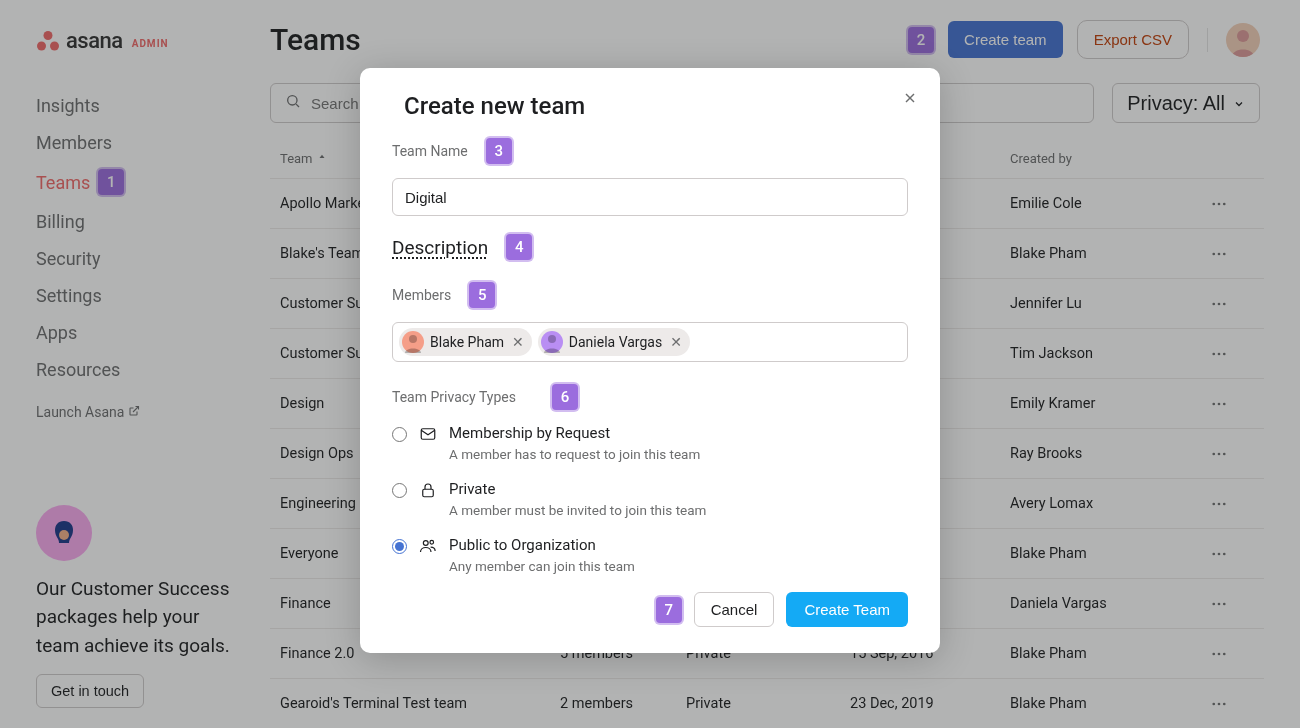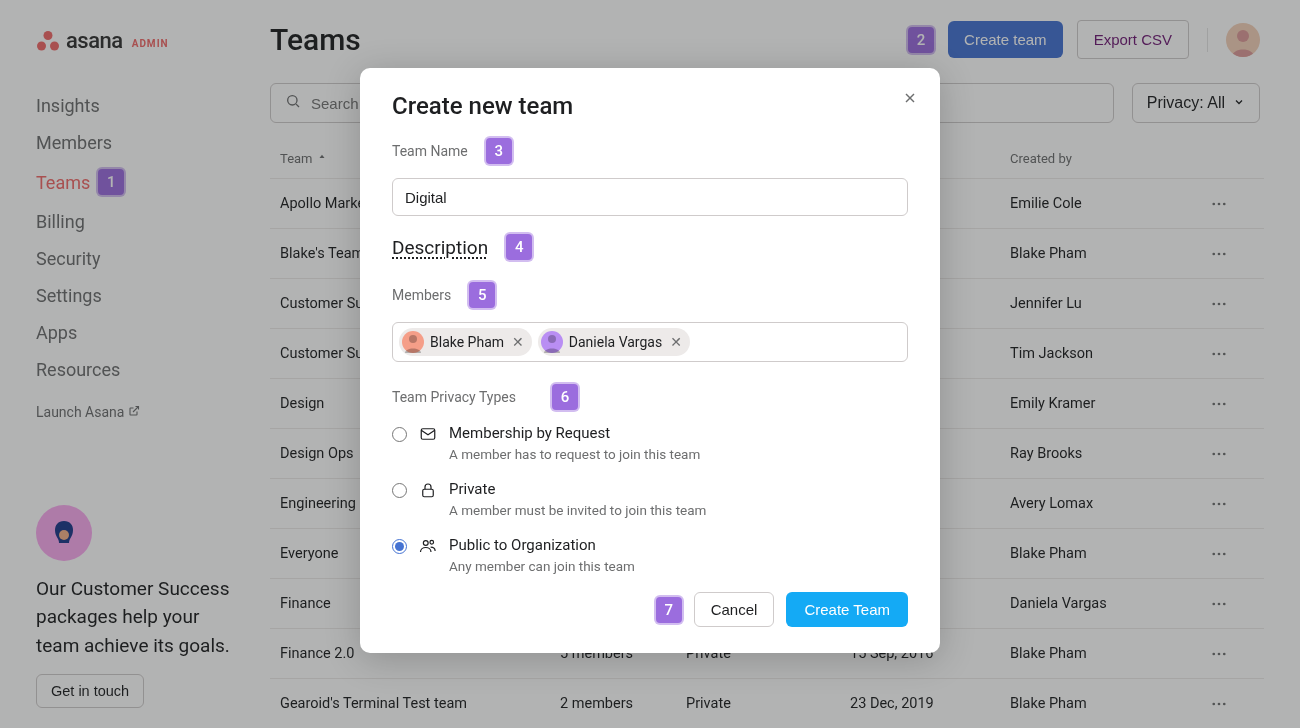--- a/index.html
+++ b/index.html
@@ -25,40 +25,40 @@
     .help-card { margin-top: auto; }
     .help-avatar { width: 56px; height: 56px; border-radius: 50%; background: #f9aaef; display:flex; align-items:center; justify-content:center; margin-bottom: 14px;}
     .help-text { font-size: 19px; color: #1e1f21; line-height: 1.5; margin-bottom: 14px;}
     .help-btn { border: 1px solid #cfcbcb; background:#fff; border-radius: 6px; padding: 8px 14px; font-size: 14.5px; cursor:pointer; color:#1e1f21;}
     
     .main { flex: 1; padding: 20px 36px 0 0; display:flex; flex-direction:column; }
     .header-row { display: flex; align-items: center; margin-bottom: 24px; padding-right: 4px;}
     .page-title { font-size: 30px; font-weight: 500; color:#1e1f21;}
     .header-right { margin-left: auto; display:flex; align-items:center; gap:14px; }
     .btn-primary { background:#4573d2; color:#fff; border:none; border-radius:6px; padding:10px 16px; font-size:15px; cursor:pointer; }
-    .btn-secondary { background:#fff; color:#701a75; border:1px solid #cfcbcb; border-radius:4px; padding:10px 16px; font-size:15px; cursor:pointer;}
+    .btn-secondary { background:#fff; color:#c2410c; border:1px solid #cfcbcb; border-radius:10px; padding:10px 16px; font-size:15px; cursor:pointer;}
     .head-divider { width:1px; height:24px; background:#e4e4e4; margin: 0 4px;}
     .avatar { width:34px; height:34px; border-radius:50%; background: #f3d0b9; display:flex; align-items:center; justify-content:center; overflow:hidden;}
     .toolbar-row { display:flex; align-items:center; gap: 18px; margin-bottom: 20px; padding-right:4px;}
     .search-wrap { flex:1; border:1px solid #cfcbcb; border-radius:6px; height: 40px; display:flex; align-items:center; padding: 0 14px; gap: 10px; color:#6d6e6f;}
     .search-input { border:none; outline:none; font-size:15px; flex:1; background:transparent; color:#1e1f21;}
-    .privacy-btn { border:1px solid #cfcbcb; background:#fff; border-radius:6px; height:40px; padding:0 14px; font-size:16px; cursor:pointer; display:flex; align-items:center; gap:8px; color:#1e1f21;}
+    .privacy-btn { border:1px solid #cfcbcb; background:#fff; border-radius:6px; height:40px; padding:0 14px; font-size:20px; cursor:pointer; display:flex; align-items:center; gap:8px; color:#1e1f21;}
     
     .table { width:100%; }
     .thead, .trow { display:grid; grid-template-columns: 280px 126px 164px 160px 180px 56px; align-items:center; }
     .thead { font-size:13px; color:#6d6e6f; padding: 8px 0 12px 10px; border-bottom:1px solid #edeae9;}
     .thead .th { display:flex; align-items:center; gap:4px;}
     .trow { font-size:14.5px; color:#1e1f21; height: 50px; border-bottom:1px solid #edeae9; padding-left:10px;}
     .trow .actions { display:flex; justify-content:flex-end; padding-right:18px; color:#6d6e6f; cursor:pointer;}
     
     .anno { display:inline-flex; align-items:center; justify-content:center; width:26px; height:26px; background:#9b6dde; color:#fff; font-size:15px; font-weight:500; border-radius:4px; margin-left:8px; box-shadow: 0 0 0 2px rgba(155,109,222,0.45); }
     
     .overlay { position:absolute; inset:0; background: rgba(30,31,33,0.34); display:flex; align-items:flex-start; justify-content:center; }
     .modal { background:#fff; border-radius:10px; width: 580px; margin-top: 68px; padding: 24px 32px 26px 32px; box-shadow: 0 6px 36px rgba(0,0,0,0.2); position:relative; }
-    .modal-title { font-size: 24px; font-weight: 500; color:#1e1f21; margin-bottom: 18px;}
+    .modal-title { font-size: 24px; font-weight: 500; color:#1e1f21; margin-bottom: 18px; margin-left: 12px;}
     .modal-close { position:absolute; top: 22px; right: 22px; cursor:pointer; color:#6d6e6f;}
     .label-row { display:flex; align-items:center; gap:10px; }
     .form-label { font-size: 14px; color:#6d6e6f; margin-bottom: 8px; display:block; }
     .desc-link { font-size:19px; color:#1e1f21; text-decoration: underline; text-decoration-style: dotted; text-underline-offset: 4px; cursor:pointer; }
     .text-field { width:100%; border:1px solid #cfcbcb; border-radius:6px; height: 38px; padding: 0 12px; font-size:15px; color:#1e1f21; outline:none; margin-bottom: 18px;}
     .chips-field { width:100%; border:1px solid #cfcbcb; border-radius:6px; min-height: 40px; padding: 4px 6px; display:flex; gap:6px; align-items:center; flex-wrap:wrap; margin-bottom: 22px;}
     .chip { display:inline-flex; align-items:center; gap:6px; background:#edeae9; border-radius: 14px; padding: 3px 8px 3px 3px; font-size:14px; color:#1e1f21;}
     .chip .chip-avatar { width:22px; height:22px; border-radius:50%; }
     .chip .chip-x { color:#6d6e6f; cursor:pointer; font-size:14px; padding-left:2px;}
     .radio-item { display:flex; align-items:flex-start; gap: 12px; margin-bottom: 18px; }

